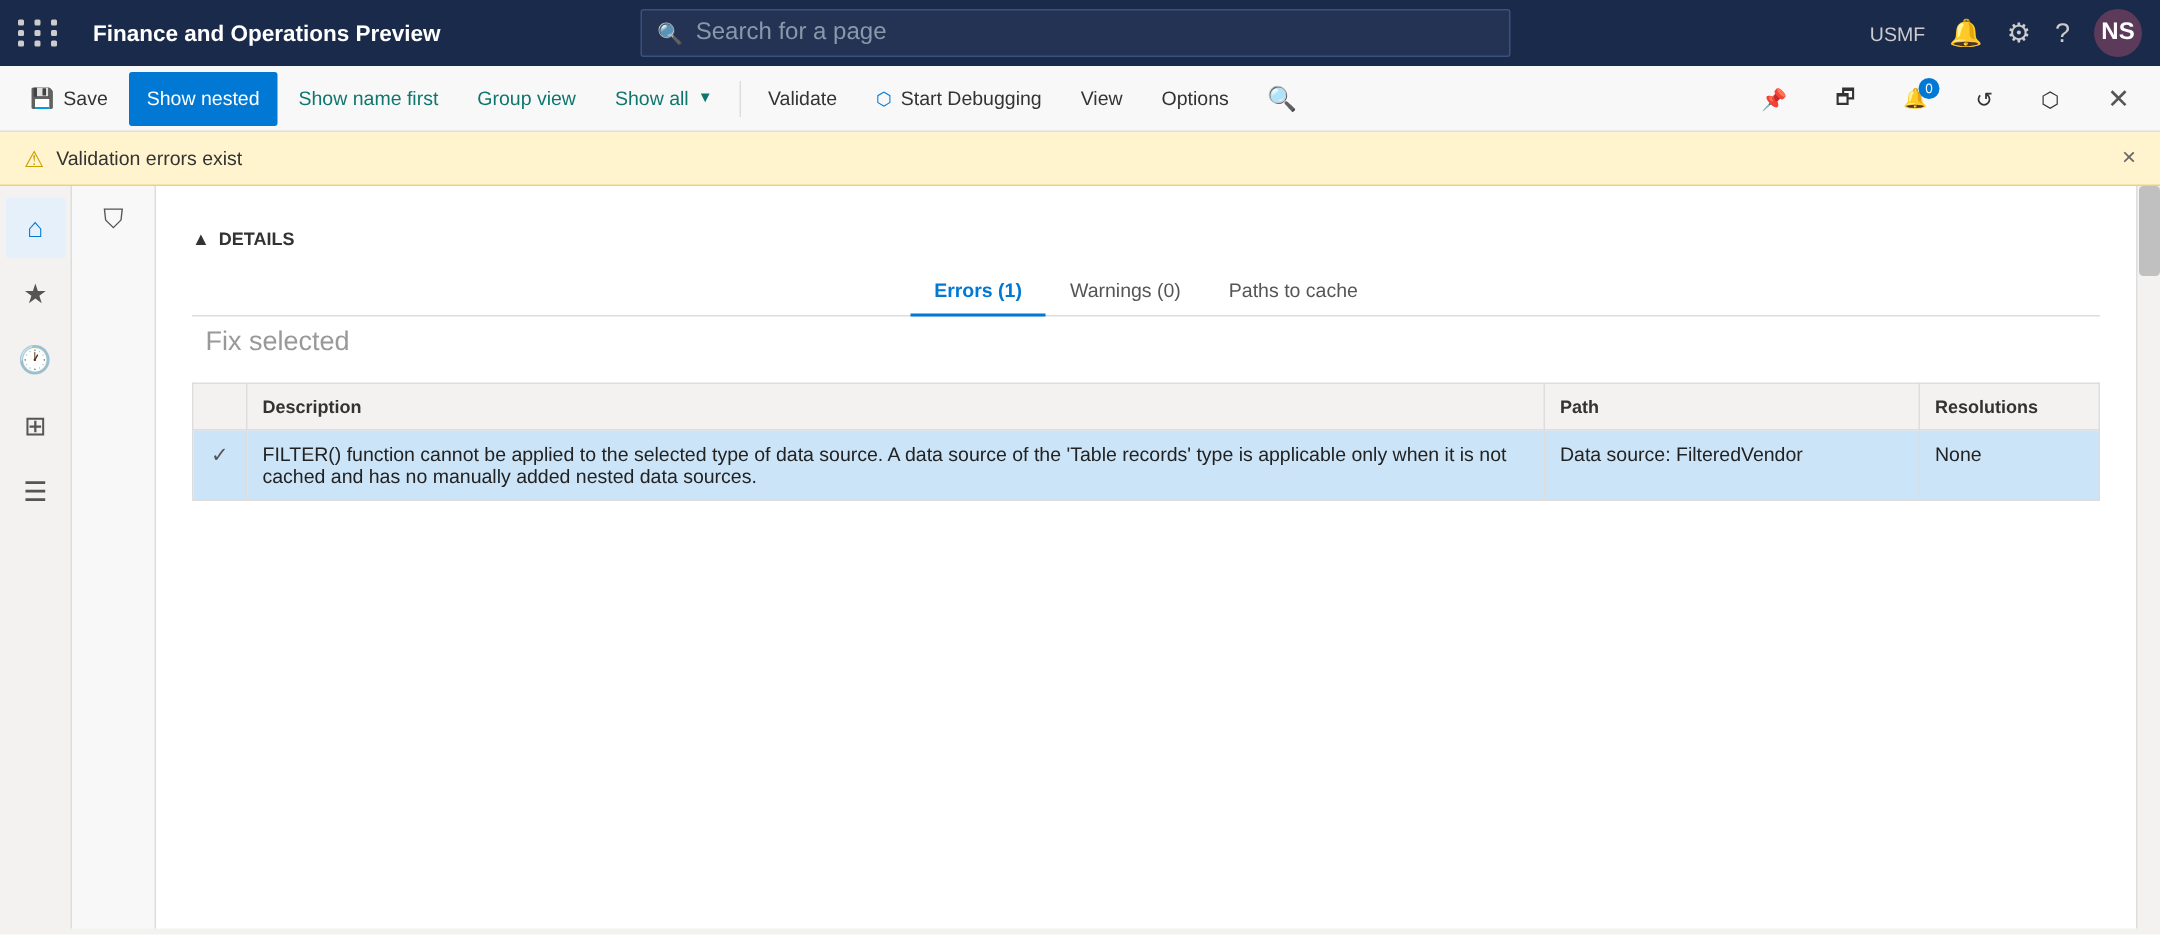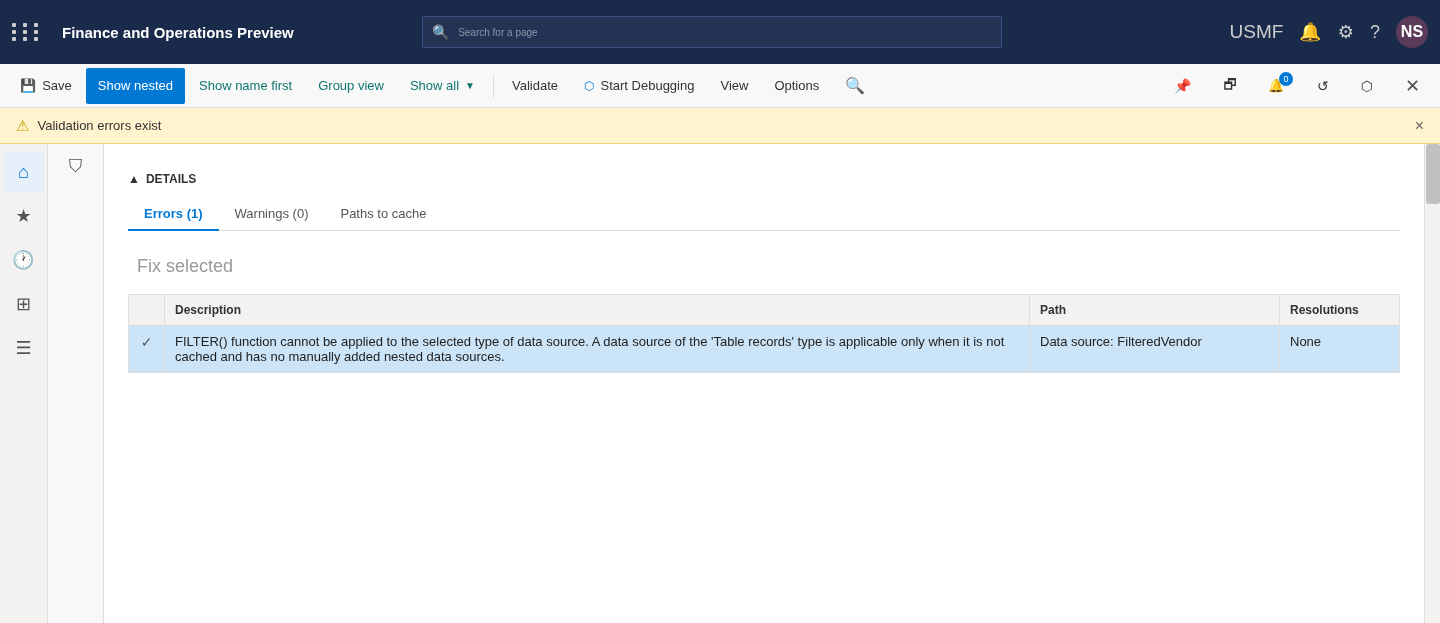--- a/index.html
+++ b/index.html
@@ -1,21 +1,21 @@
 <!DOCTYPE html>
 <html><head>
   <meta charset="utf-8">
   <style>
     * { box-sizing: border-box; margin: 0; padding: 0; font-family: 'Segoe UI', Arial, sans-serif; }
     body { width: 1440px; height: 623px; overflow: hidden; background: #f3f2f1; }
 
     
     .top-nav {
       background: #1a2a4a;
-      height: 64px;
+      height: 44px;
       display: flex;
       align-items: center;
       padding: 0 12px;
       gap: 12px;
     }
     .top-nav-grid {
       display: grid;
       grid-template-columns: 8px 8px 8px;
       gap: 3px;
       cursor: pointer;
@@ -45,33 +45,33 @@
       align-items: center;
       padding: 0 10px;
       gap: 8px;
       margin: 0 auto;
     }
     .search-bar input {
       background: transparent;
       border: none;
       outline: none;
       color: #c4b5fd;
-      font-size: 10px;
+      font-size: 16px;
       flex: 1;
     }
     .search-bar input::placeholder { color: #8899aa; }
     .nav-right {
       display: flex;
       align-items: center;
       gap: 16px;
       margin-left: auto;
     }
     .nav-right-text {
       color: #ccc;
-      font-size: 19px;
+      font-size: 13px;
     }
     .nav-icon-btn {
       color: #ccc;
       font-size: 18px;
       cursor: pointer;
       background: none;
       border: none;
       display: flex;
       align-items: center;
     }
@@ -239,21 +239,22 @@
       align-items: center;
       gap: 6px;
       margin-bottom: 12px;
       cursor: pointer;
     }
 
     
     .tabs-row {
       display: flex;
       border-bottom: 1px solid #ddd;
-      margin-bottom: 20px;
+      margin-bottom: 1px;
+      justify-content: center;
     }
     .tab {
       padding: 8px 16px;
       font-size: 13px;
       cursor: pointer;
       color: #555;
       border-bottom: 2px solid transparent;
       margin-bottom: -1px;
     }
     .tab.active {

